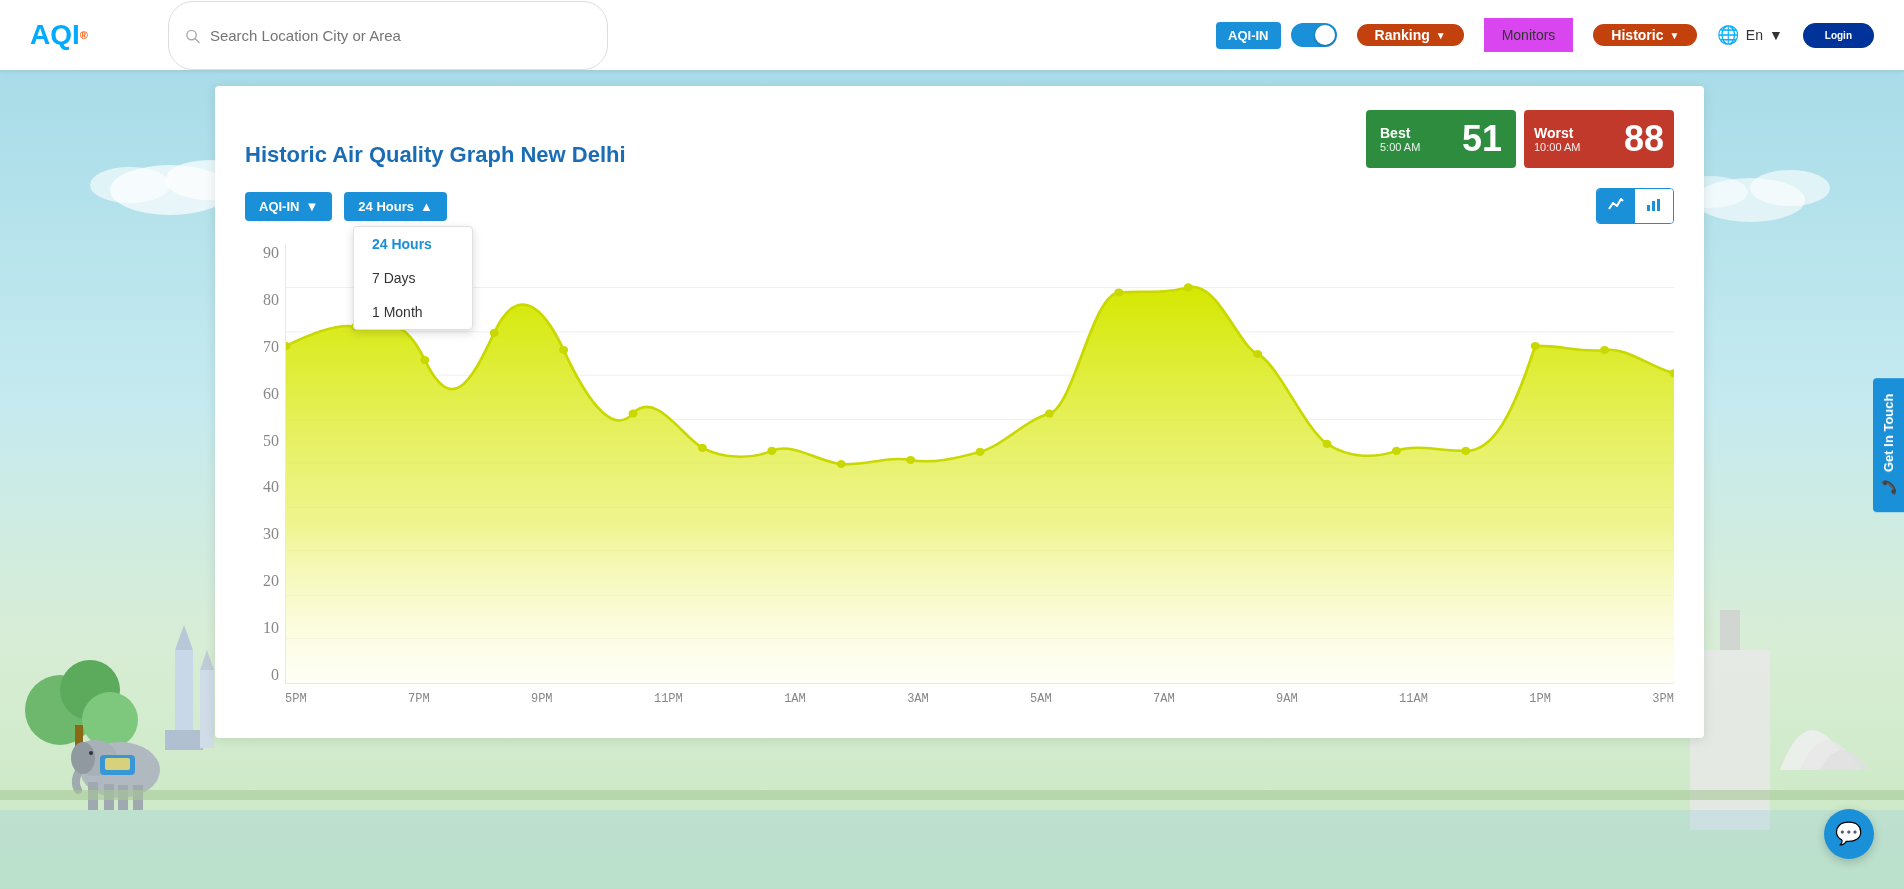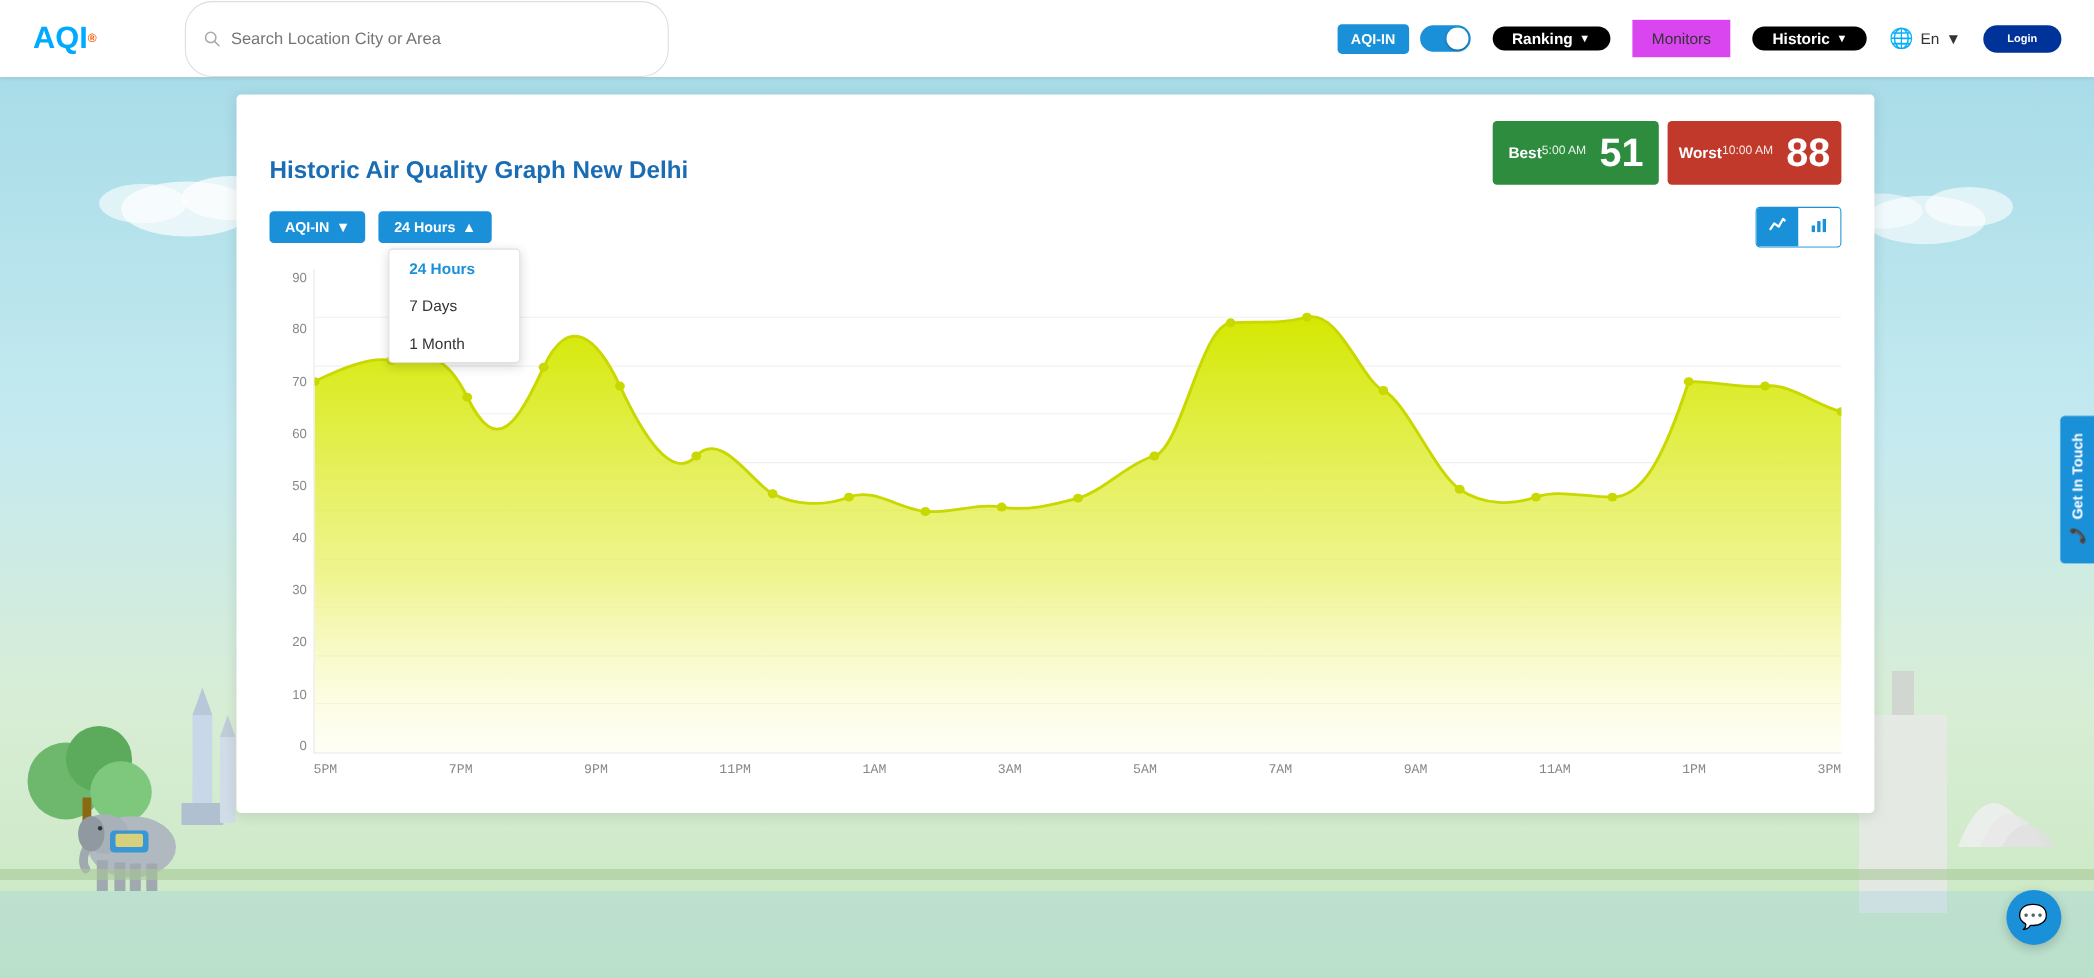--- a/index.html
+++ b/index.html
@@ -34,21 +34,21 @@
     .logo-a { color: #00aaff; }
     .logo-q { color: #00aaff; }
     .logo-i { color: #00aaff; }
     .search-container {
       flex: 0 0 auto;
       width: 440px;
       margin-left: 60px;
     }
     .search-box {
       display: flex;
-      align-items: center;
+      align-items: flex-end;
       border: 1.5px solid #ddd;
       border-radius: 25px;
       padding: 25px 16px;
       gap: 10px;
       background: white;
     }
     .search-icon-svg { color: #aaa; }
     .search-input {
       border: none;
       outline: none;
@@ -82,21 +82,21 @@
       width: 20px;
       height: 20px;
       background: white;
       border-radius: 50%;
       position: absolute;
       top: 2px;
       right: 2px;
       box-shadow: 0 1px 3px rgba(0,0,0,0.3);
     }
     .nav-btn {
-      background: #000000;
+      background: #c2410c;
       color: white;
       border: none;
       padding: 3px 18px;
       border-radius: 25px;
       font-size: 14px;
       font-weight: 600;
       cursor: pointer;
       display: flex;
       align-items: center;
       gap: 6px;
@@ -189,21 +189,21 @@
       background: #c0392b;
       color: white;
       border-radius: 4px;
       padding: 8px 10px;
       display: flex;
       align-items: center;
       justify-content: space-between;
       min-width: 150px;
       gap: 12px;
     }
-    .stat-info { display: flex; flex-direction: row; }
+    .stat-info { display: flex; flex-direction: column; }
     .stat-label { font-size: 14px; font-weight: 700; }
     .stat-time { font-size: 11px; opacity: 0.9; }
     .stat-value { font-size: 36px; font-weight: 800; }
 
     
     .controls-row {
       display: flex;
       align-items: center;
       gap: 12px;
       margin-bottom: 20px;
@@ -271,24 +271,25 @@
       position: absolute;
       left: 0;
       top: 0;
       bottom: 30px;
       width: 40px;
       display: flex;
       flex-direction: column-reverse;
       justify-content: space-between;
     }
     .y-label {
-      font-size: 12px;
+      font-size: 16px;
       color: #888;
       text-align: right;
       padding-right: 6px;
+      font-family: Liberation Serif, serif;
     }
     .chart-inner {
       position: absolute;
       left: 40px;
       right: 0;
       top: 0;
       bottom: 30px;
       border-left: 1px solid #e8e8e8;
       border-bottom: 1px solid #e8e8e8;
     }

